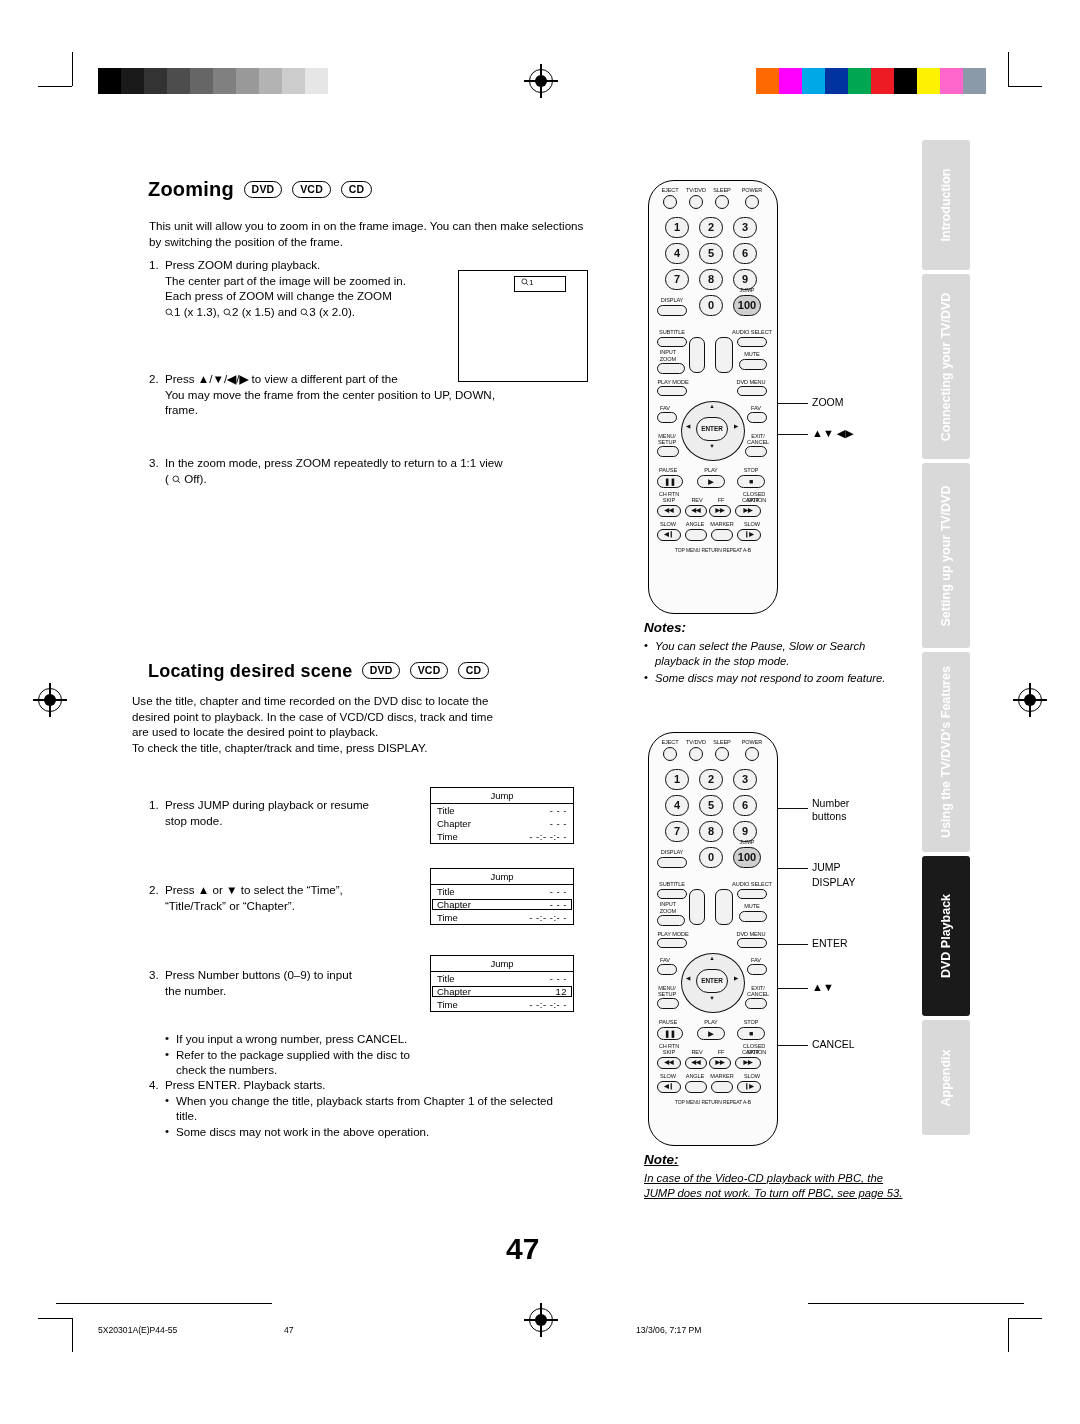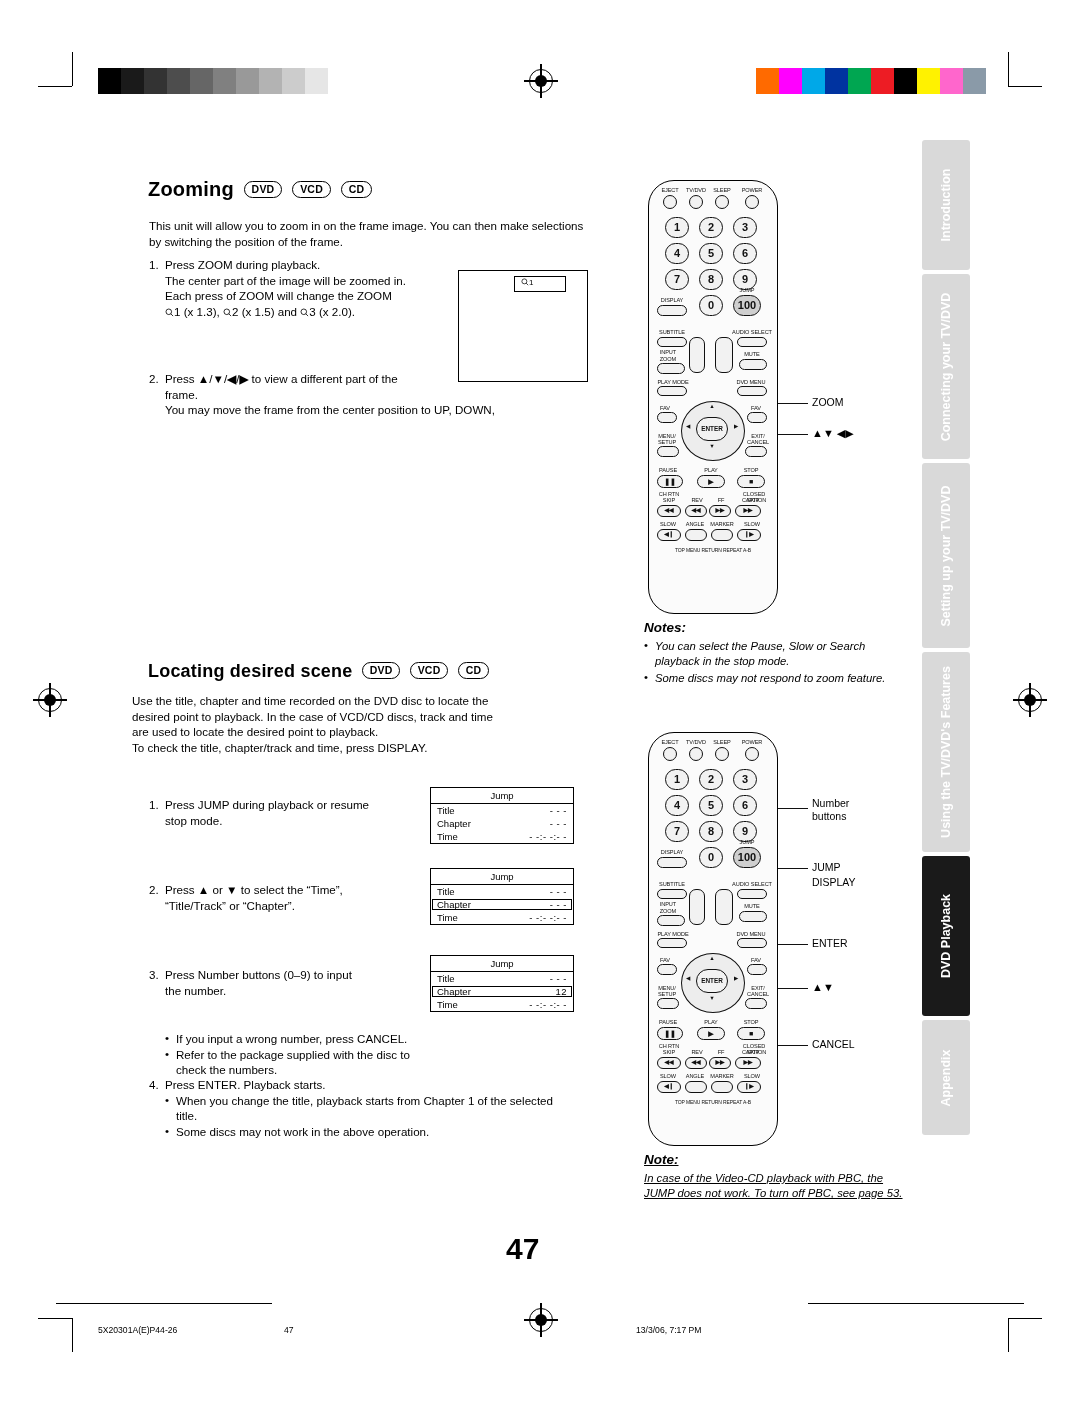--- a/index.html
+++ b/index.html
@@ -166,24 +166,33 @@
         </svg>2 (x 1.5) and
       <svg width="9" height="9" viewBox="0 0 10 10" style="vertical-align:-1px">
           <circle cx="4.2" cy="4.2" r="3.1" fill="none" stroke="#000" stroke-width="0.9"></circle>
           <line x1="6.4" y1="6.4" x2="9" y2="9" stroke="#000" stroke-width="0.9"></line>
         </svg>3 (x 2.0).
     </div>
   </div>
 
   <div class="body-txt" style="position:absolute;left:149px;top:371px;width:460px;">
     <div><span class="num">2.</span>Press <b>▲</b>/<b>▼</b>/<b>◀</b>/<b>▶</b> to view a different part of the</div>
+    <div class="indent">You may move the frame from the center position to UP, DOWN,</div>
     <div class="indent">frame.</div>
-    <div class="indent">You may move the frame from the center position to UP, DOWN,</div>
-  </div>
-
+  </div>
+
+  <div class="body-txt" style="position:absolute;left:149px;top:455px;width:470px;">
+    <div><span class="num">3.</span><span>In the zoom mode, press ZOOM repeatedly to return to a 1:1 view</span></div>
+    <div class="indent">(
+      <svg width="9" height="9" viewBox="0 0 10 10" style="vertical-align:-1px">
+          <circle cx="4.2" cy="4.2" r="3.1" fill="none" stroke="#000" stroke-width="0.9"></circle>
+          <line x1="6.4" y1="6.4" x2="9" y2="9" stroke="#000" stroke-width="0.9"></line>
+        </svg>
+      Off).</div>
+  </div>
 
   <div class="screen" style="left:458px;top:270px;width:128px;height:110px;">
     <div class="screenInner" style="left:55px;top:5px;width:50px;height:14px;">
       <div style="position:absolute;left:6px;top:1px;font-size:8px;">
         <svg width="8" height="8" viewBox="0 0 10 10" style="vertical-align:-1px">
             <circle cx="4.2" cy="4.2" r="3.1" fill="none" stroke="#000" stroke-width="0.9"></circle>
             <line x1="6.4" y1="6.4" x2="9" y2="9" stroke="#000" stroke-width="0.9"></line>
           </svg><span>1</span>
       </div>
     </div>
@@ -464,17 +473,17 @@
       <div class="rk pill" style="left: 8px; top: 348px; width: 24px; height: 12px; font-size: 6px;">◀❙</div>
       <div class="rk pill" style="left: 36px; top: 348px; width: 22px; height: 12px;"></div>
       <div class="rk pill" style="left: 62px; top: 348px; width: 22px; height: 12px;"></div>
       <div class="rk pill" style="left: 88px; top: 348px; width: 24px; height: 12px; font-size: 6px;">❙▶</div>
       <div class="rlabel" style="left: 6px; top: 366px; width: 116px; font-size: 5px;">TOP MENU   RETURN   REPEAT A-B</div>
     </div>
 
   <div class="pageno" style="left:506px;top:1232px;">47</div>
   <div class="rule" style="left:56px;top:1303px;width:216px;"></div>
   <div class="rule" style="left:808px;top:1303px;width:216px;"></div>
-  <div class="foot" style="left:98px;top:1325px;">5X20301A(E)P44-26</div>
+  <div class="foot" style="left:98px;top:1325px;">5X20301A(E)P44-55</div>
   <div class="foot" style="left:284px;top:1325px;">47</div>
   <div class="foot" style="left:636px;top:1325px;">13/3/06, 7:17 PM</div>
 
 </div>
 
 </body></html>

